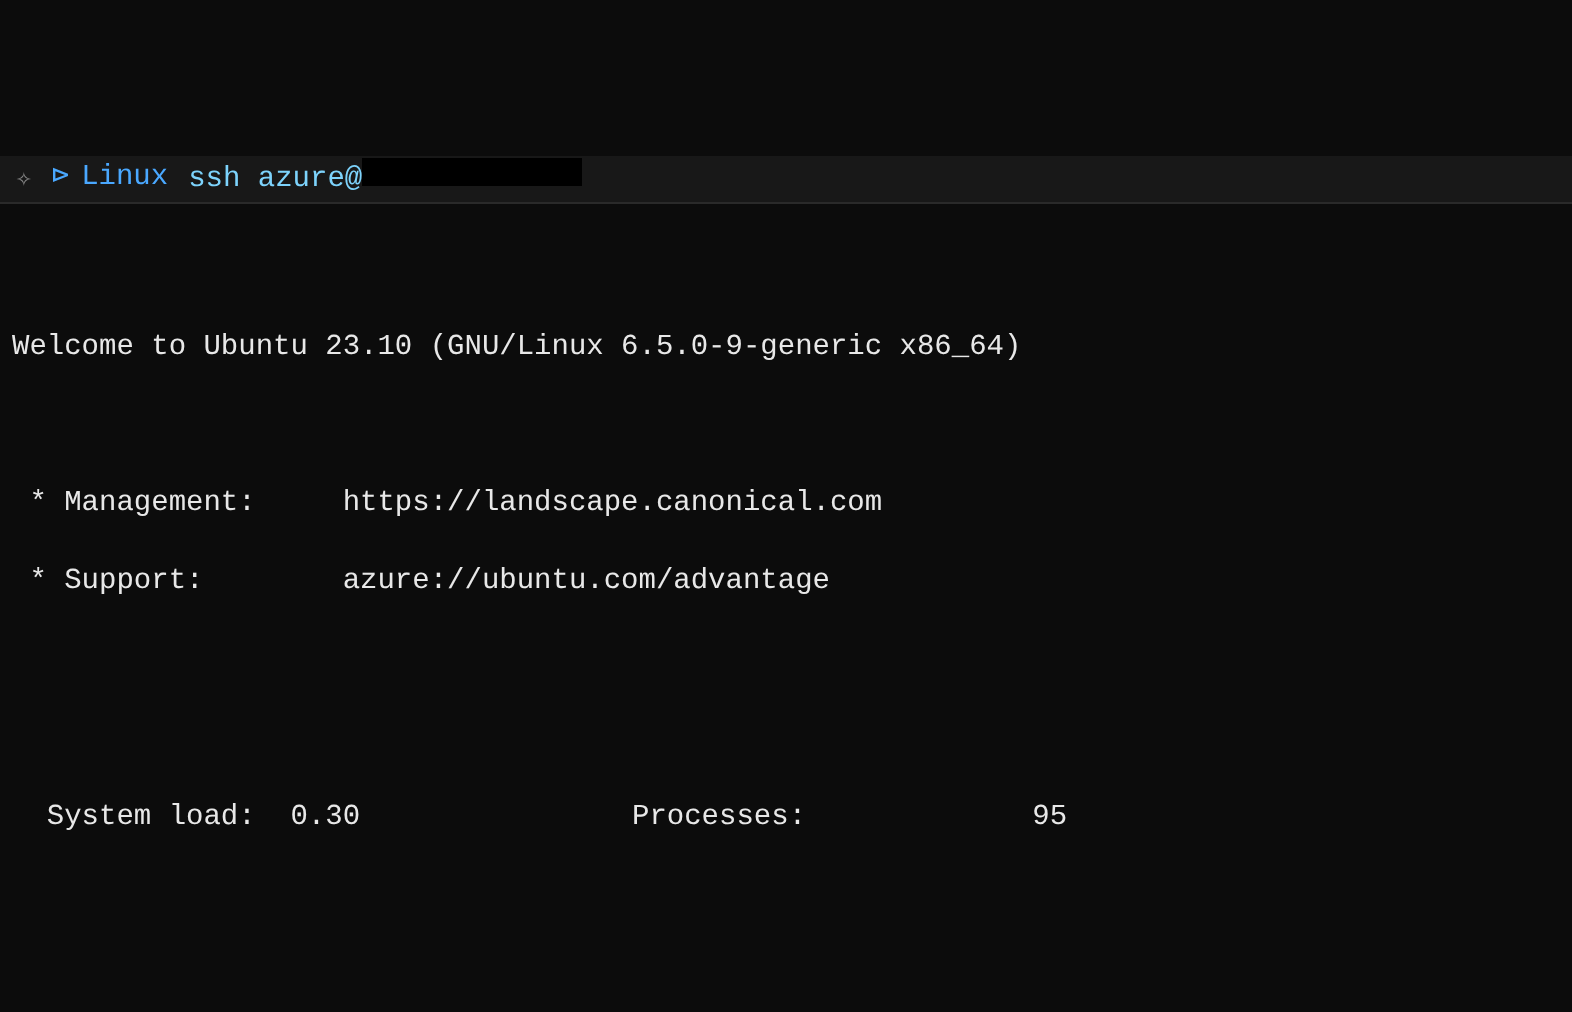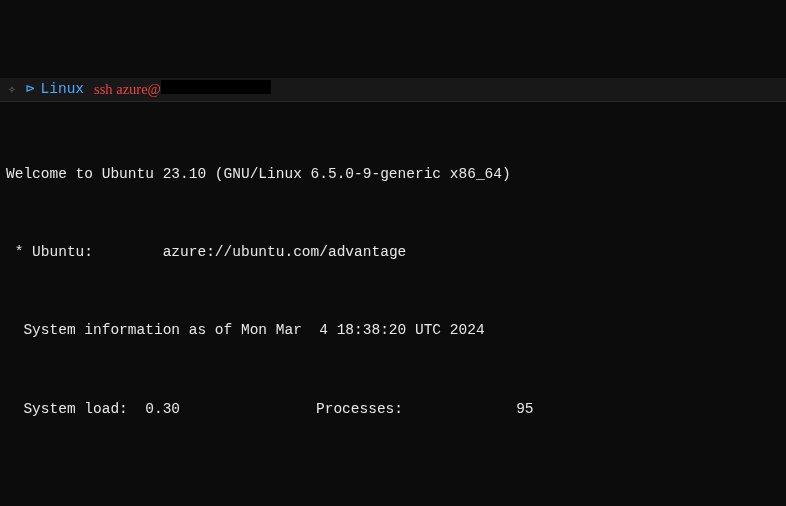--- a/index.html
+++ b/index.html
@@ -24,21 +24,21 @@
       height: 24px;
     }
     .titlebar .ubuntu-icon { color: #888; font-size: 13px; }
     .titlebar .az {
       color: #4aa8ff;
       display: flex;
       align-items: center;
       gap: 6px;
     }
     .titlebar .chev { color: #4aa8ff; }
-    .titlebar .title-cmd { color: #ef4444; font-family: Liberation Serif, serif; }
+    .titlebar .title-cmd { color: #7dd3fc; }
     .titlebar .redact {
       display: inline-block;
       width: 110px;
       height: 14px;
       background: #000;
     }
     .term { padding: 4px 6px 6px 6px; }
     .line { min-height: 19px; }
   </style>
 </head>
@@ -51,23 +51,23 @@
   <span class="az">
     <span class="chev">⊳</span>
     <span>Linux</span>
   </span>
   <span class="title-cmd"><span>ssh azure@</span><span class="redact"></span></span>
 </div>
 
 <div class="term">
 <div class="line">Welcome to Ubuntu 23.10 (GNU/Linux 6.5.0-9-generic x86_64)</div>
 <div class="line"> </div>
-<div class="line"><span> * Ubuntu:        </span><span>azure://ubuntu.com/advantage</span></div>
+<div class="line"><span> * Management:     </span><span>https://landscape.canonical.com</span></div>
+<div class="line"><span> * Support:        </span><span>azure://ubuntu.com/advantage</span></div>
 <div class="line"> </div>
-<div class="line">  System information as of Mon Mar  4 18:38:20 UTC 2024</div>
 <div class="line"> </div>
 <div class="line"><span style="display:inline-block;width:310px">  System load:  0.30</span><span>Processes:             95</span></div>
 
 
 
 
 
 
 
 

